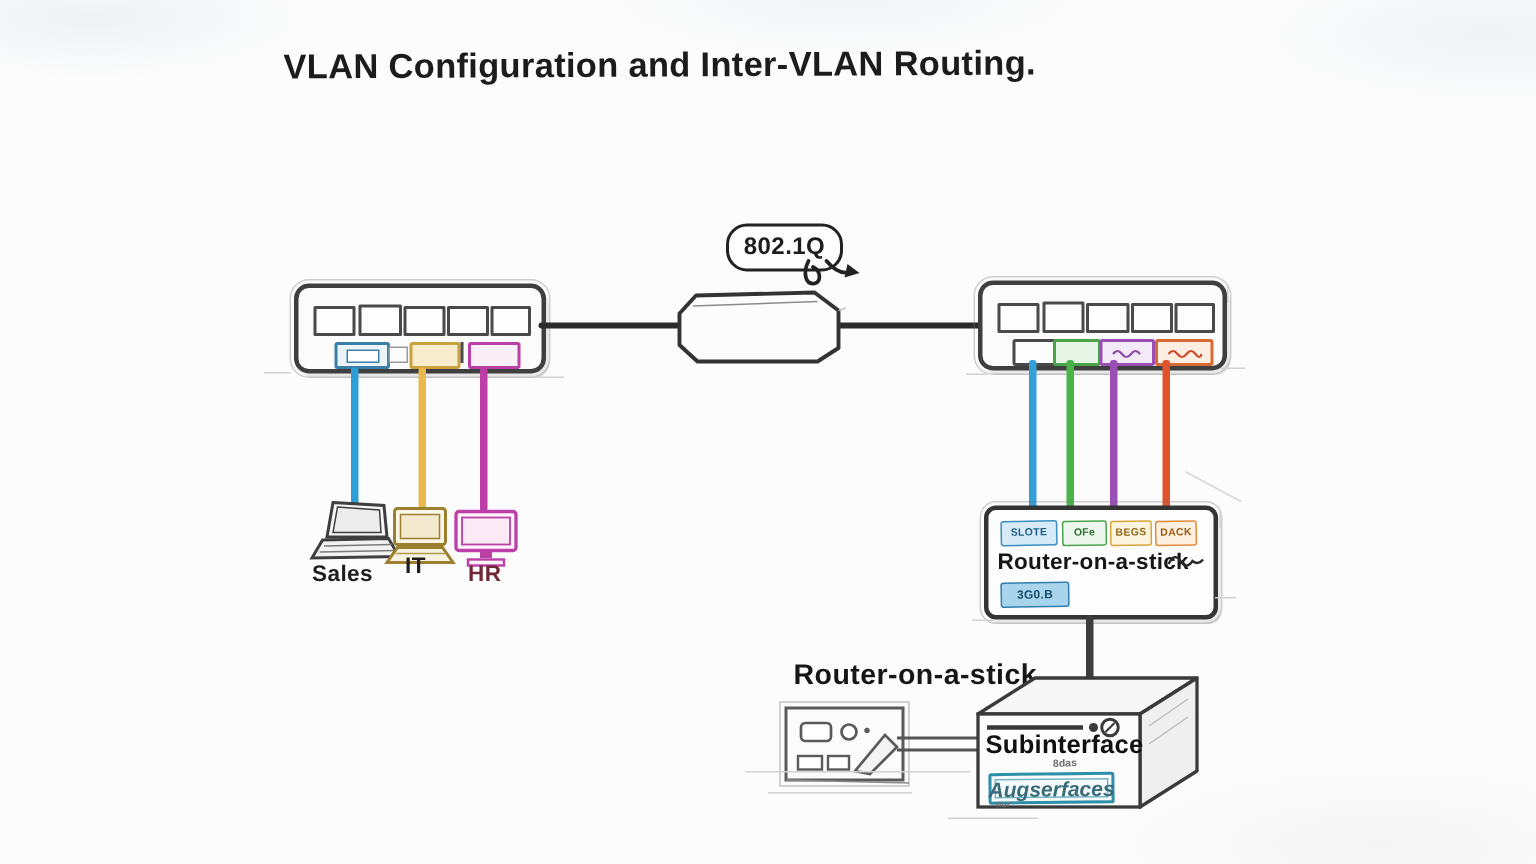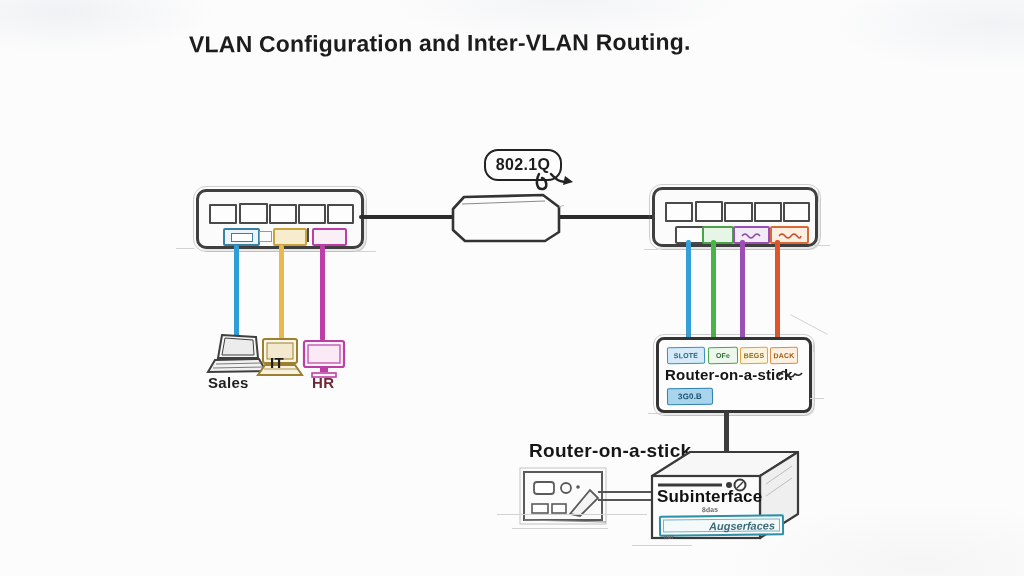--- a/index.html
+++ b/index.html
@@ -62,21 +62,21 @@
     position:absolute;font-size:15px;font-weight:700;color:#161616;letter-spacing:.2px;
     white-space:nowrap;
   }
   .big-label{font-size:19px;font-weight:700;color:#161616;letter-spacing:.3px;}
   .sub-label{font-size:17px;font-weight:700;color:#101010;letter-spacing:.2px;}
   .scribble-note{font-size:7px;color:#6b6b6b;font-weight:700;transform:rotate(-2deg);}
   .teal-chip{
     position:absolute;border:2px solid #2e8fa8;background:#f4f9fa;border-radius:2px;
     box-shadow:inset 0 0 0 2px #fdfdfd, inset 0 0 0 3px rgba(46,143,168,.65);
     display:flex;align-items:center;justify-content:center;
-    font-size:11px;font-style:italic;font-weight:700;color:#3a6b7a;transform:rotate(-.6deg);padding-left:41px;
+    font-size:14px;font-style:italic;font-weight:700;color:#3a6b7a;transform:rotate(-.6deg);
   }
   .guide{position:absolute;background:#d2d2d2;}
   .darkcable{position:absolute;background:#3d3d3d;border-radius:2px;}
 </style>
 </head>
 <body>
 
 <div class="canvas">
 
   <div class="abs title" style="left:189px;top:30px;">VLAN Configuration and Inter-VLAN Routing.</div>
@@ -154,21 +154,21 @@
   </svg>
 
   <svg class="abs" style="left:300px;top:339px;" width="48" height="40" viewBox="0 0 48 40">
     <rect x="4" y="2" width="40" height="26" rx="2" fill="#fdf4fb" stroke="#bc3fa8" stroke-width="2.2"></rect>
     <rect x="8" y="6" width="32" height="18" fill="#fbeaf6" stroke="#bc3fa8" stroke-width="1.2"></rect>
     <rect x="20" y="29" width="8" height="4" fill="#bc3fa8"></rect>
     <rect x="12" y="34" width="24" height="4" fill="#fdf4fb" stroke="#bc3fa8" stroke-width="1.6"></rect>
   </svg>
 
   <div class="abs host-label" style="left:208px;top:374px;">Sales</div>
-  <div class="abs host-label" style="left:270px;top:354px;">IT</div>
+  <div class="abs host-label" style="left:270px;top:369px;">IT</div>
   <div class="abs host-label" style="left:312px;top:374px;color:#702837;">HR</div>
 
   <div class="cable" style="left:686px;top:240px;width:5px;height:100px;background:#35a0d8;"></div>
   <div class="cable" style="left:711px;top:240px;width:5px;height:100px;background:#49b549;"></div>
   <div class="cable" style="left:740px;top:240px;width:5px;height:100px;background:#9b4fb5;"></div>
   <div class="cable" style="left:775px;top:240px;width:5px;height:100px;background:#e0542c;"></div>
 
   <div class="abs roas-box" style="left:656px;top:337px;width:150px;height:70px;">
     <div class="chip" style="left:8px;top:7px;width:36px;height:15px;border:1.8px solid #3a8fc0;background:#d6ebf7;color:#1d5f86;">SLOTE</div>
     <div class="chip" style="left:49px;top:7px;width:28px;height:15px;border:1.8px solid #4aa34a;background:#edf7ed;color:#2c6e2c;">OFe</div>

